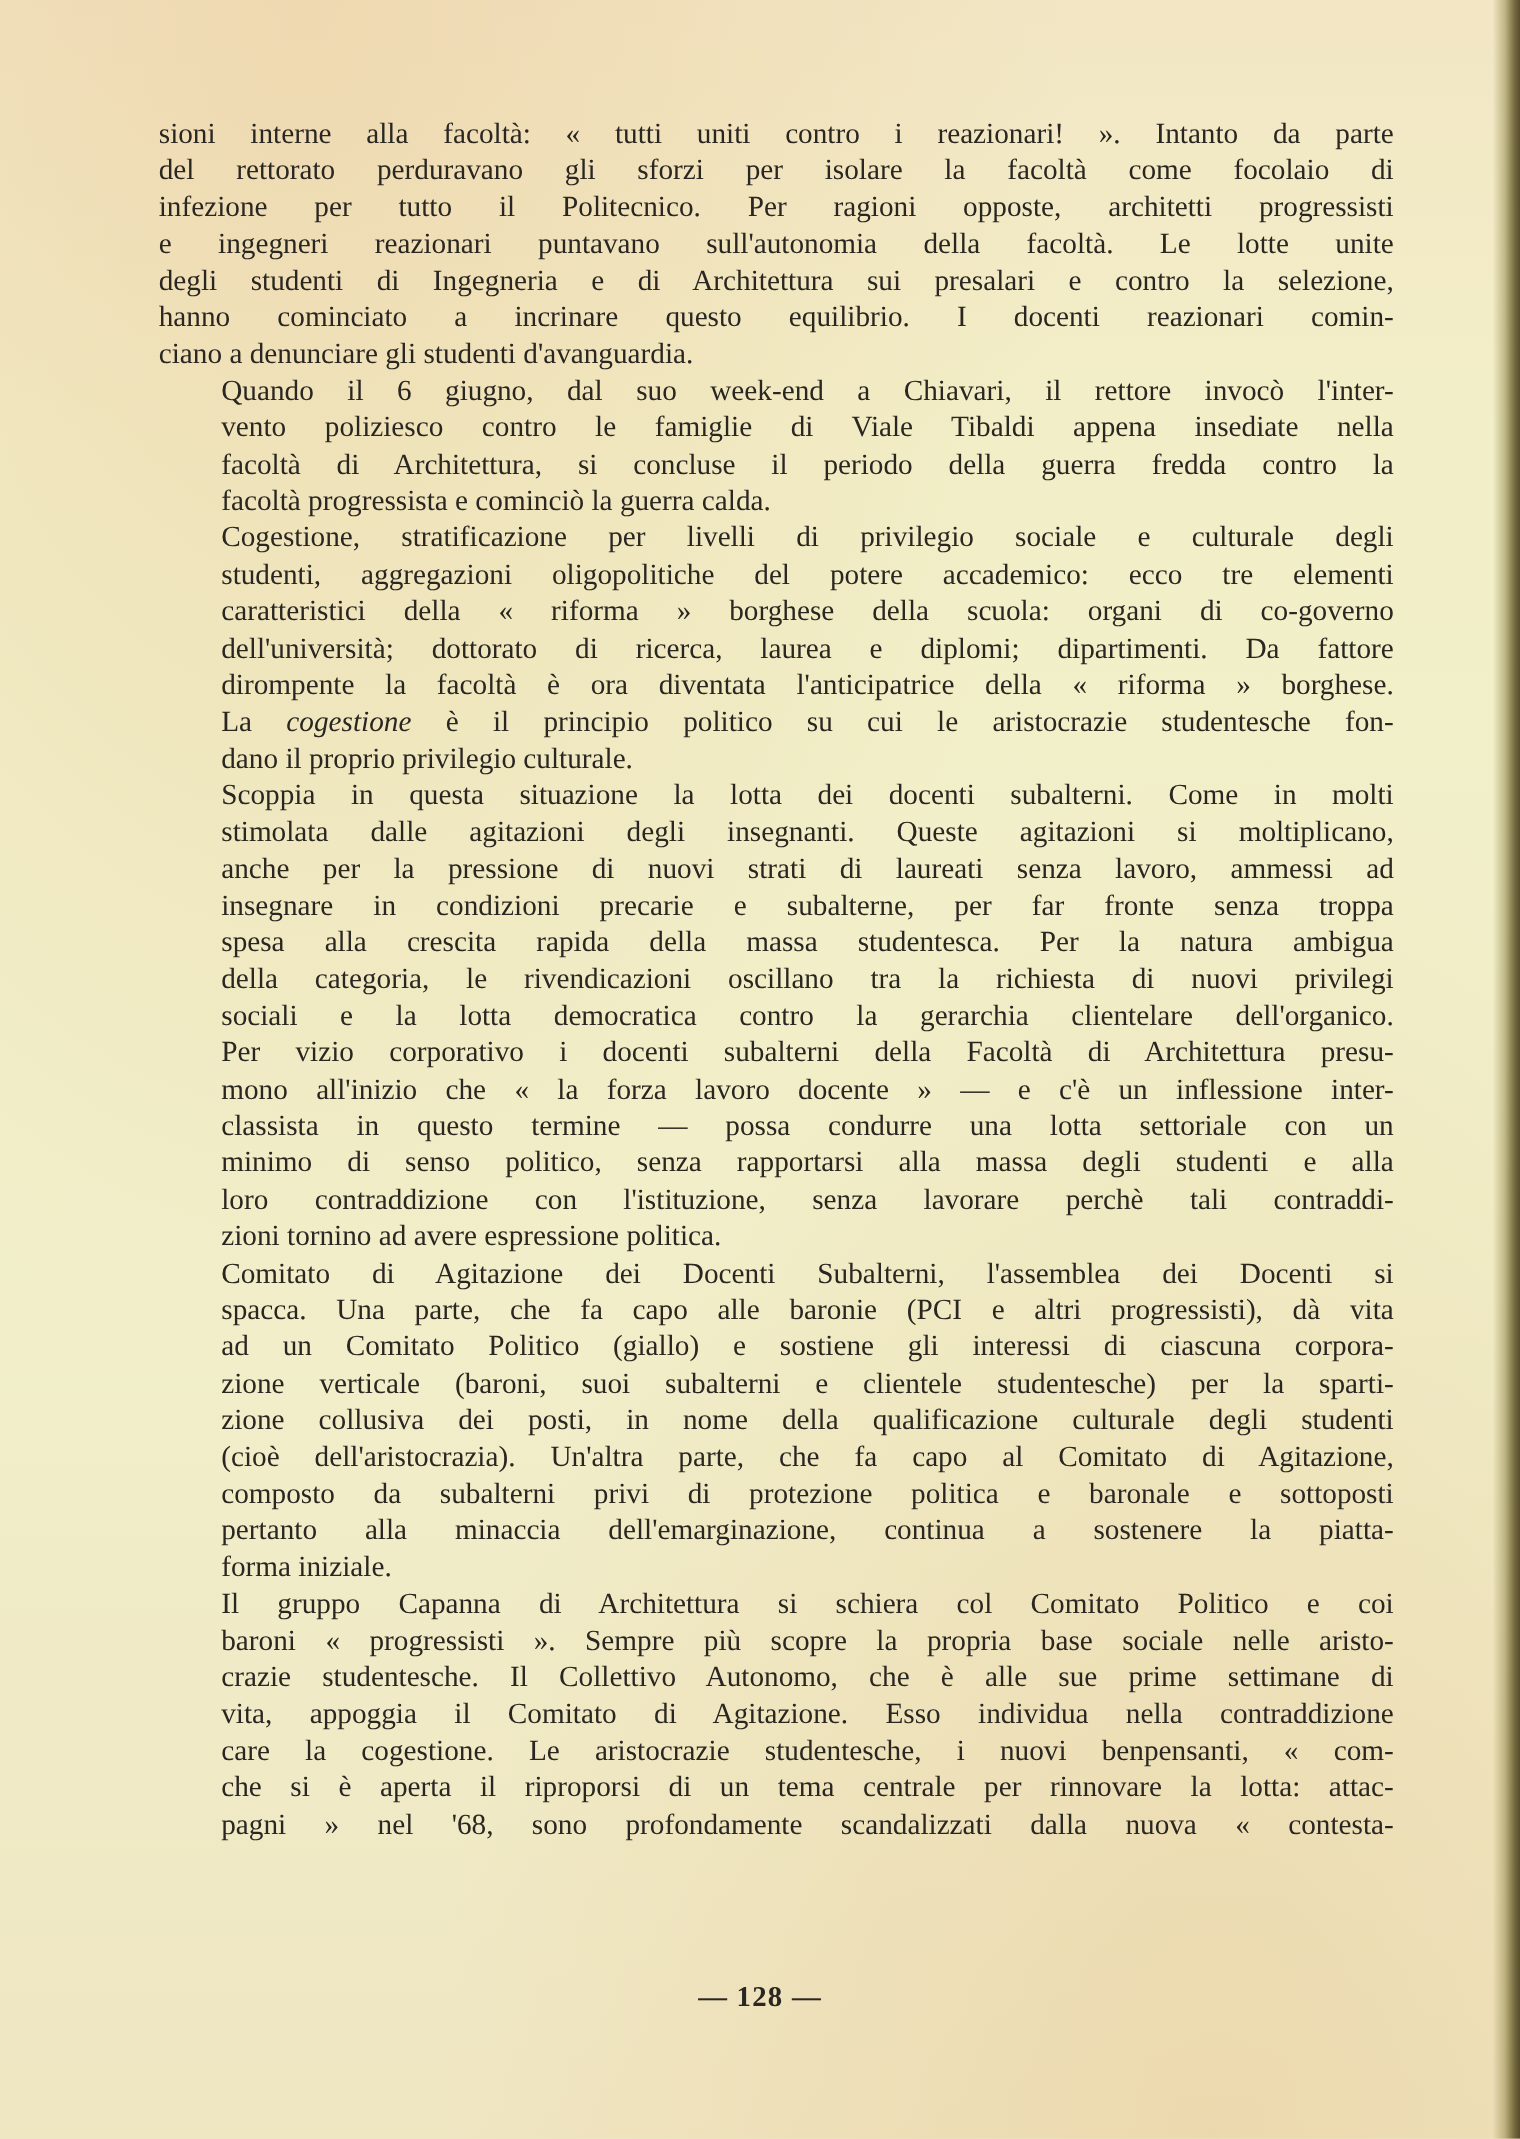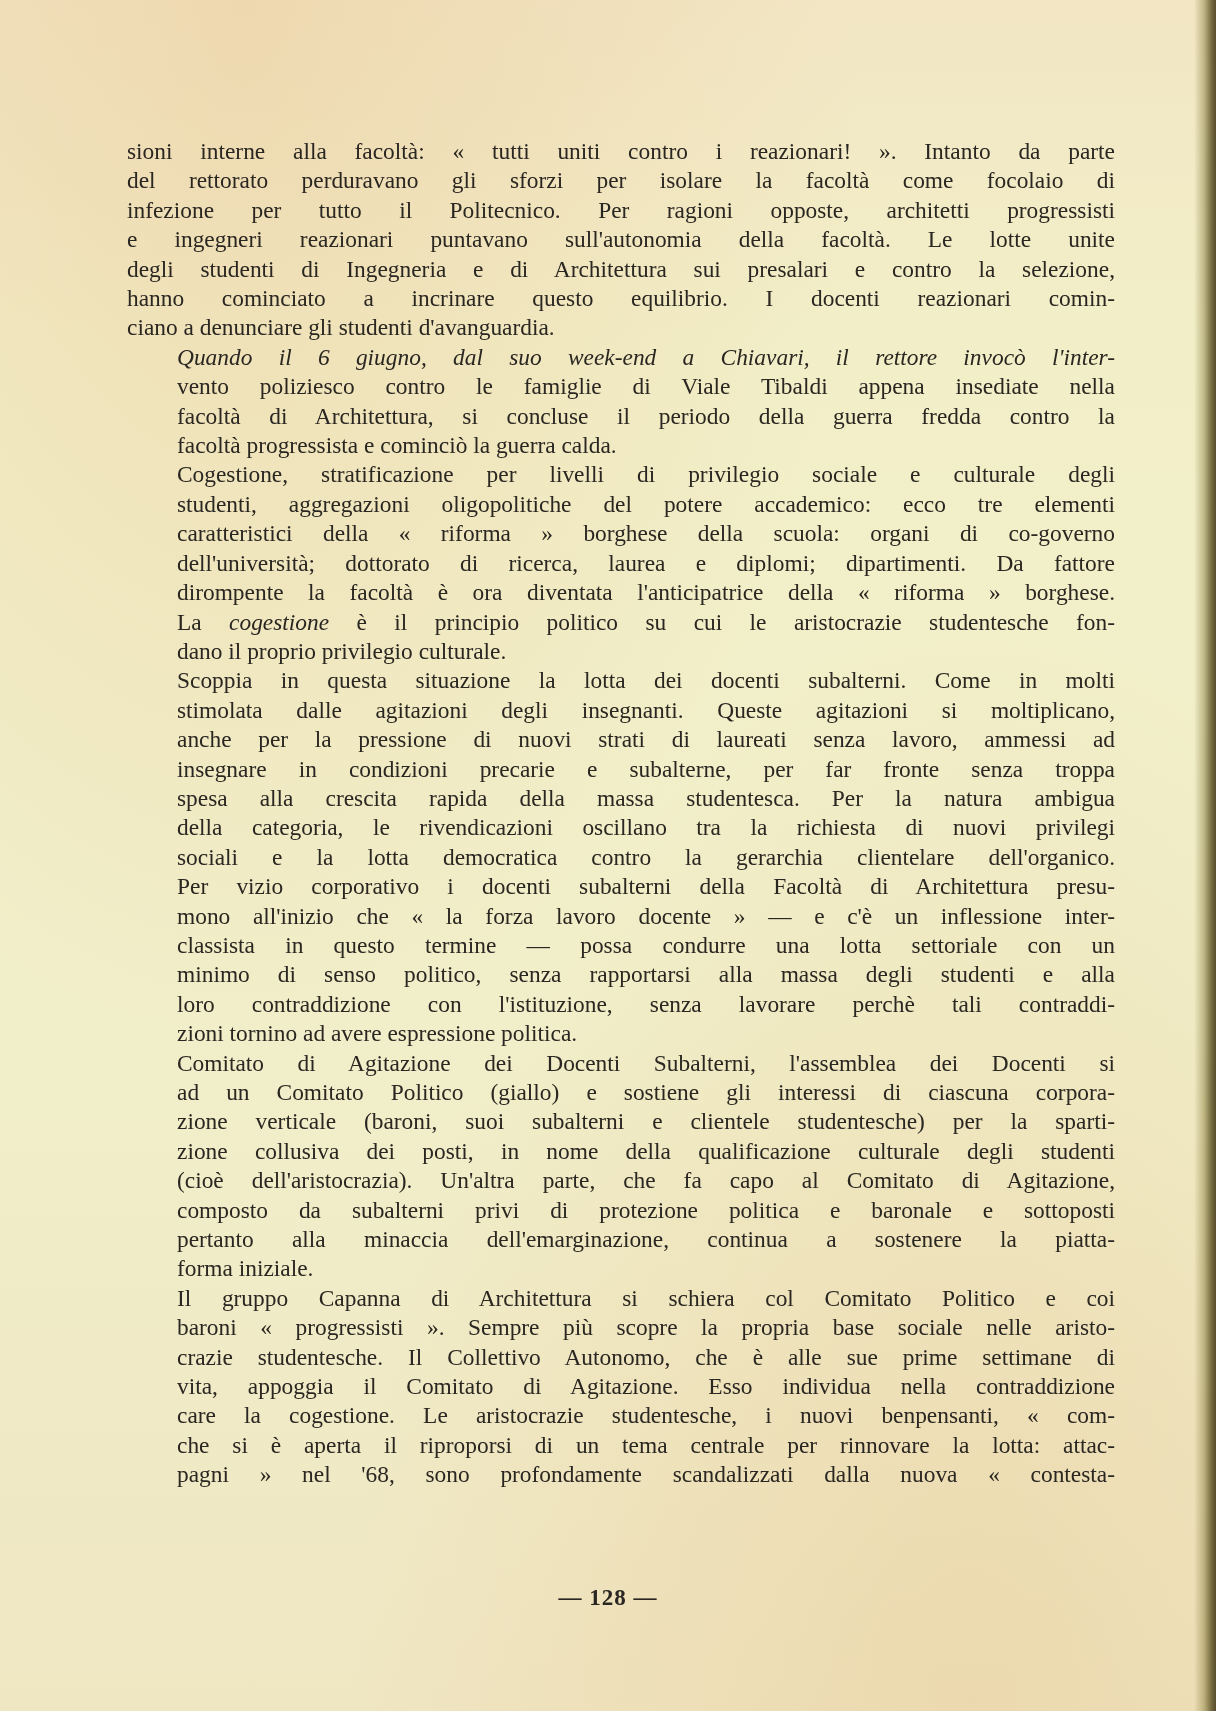--- a/index.html
+++ b/index.html
@@ -34,21 +34,20 @@
       position: absolute;
       left: 127px;
       top: 93px;
       width: 988px;
       font-family: "Liberation Serif", "DejaVu Serif", serif;
       font-size: 23.4px;
       line-height: 29.4px;
       color: #2a2621;
       text-align: justify;
       hyphens: manual;
-      margin-top: 44px;
     }
     .para {
       margin: 0;
       text-indent: 0;
     }
     .para.indent {
       text-indent: 50px;
     }
     .line {
       display: block;
@@ -84,21 +83,21 @@
       <div class="para">
         <span class="line">sioni interne alla facoltà: « tutti uniti contro i reazionari! ». Intanto da parte</span>
         <span class="line">del rettorato perduravano gli sforzi per isolare la facoltà come focolaio di</span>
         <span class="line">infezione per tutto il Politecnico. Per ragioni opposte, architetti progressisti</span>
         <span class="line">e ingegneri reazionari puntavano sull'autonomia della facoltà. Le lotte unite</span>
         <span class="line">degli studenti di Ingegneria e di Architettura sui presalari e contro la selezione,</span>
         <span class="line">hanno cominciato a incrinare questo equilibrio. I docenti reazionari comin-</span>
         <span class="line last">ciano a denunciare gli studenti d'avanguardia.</span>
       </div>
       <div class="para indent">
-        <span class="line" style="text-indent: 50px; font-style: italic;">Quando il 6 giugno, dal suo week-end a Chiavari, il rettore invocò l'inter-</span>
+        <span class="line" style="text-indent: 50px;">Quando il 6 giugno, dal suo week-end a Chiavari, il rettore invocò l'inter-</span>
         <span class="line">vento poliziesco contro le famiglie di Viale Tibaldi appena insediate nella</span>
         <span class="line">facoltà di Architettura, si concluse il periodo della guerra fredda contro la</span>
         <span class="line last">facoltà progressista e cominciò la guerra calda.</span>
       </div>
       <div class="para indent">
         <span class="line" style="text-indent: 50px;">Cogestione, stratificazione per livelli di privilegio sociale e culturale degli</span>
         <span class="line">studenti, aggregazioni oligopolitiche del potere accademico: ecco tre elementi</span>
         <span class="line">caratteristici della « riforma » borghese della scuola: organi di co-governo</span>
         <span class="line">dell'università; dottorato di ricerca, laurea e diplomi; dipartimenti. Da fattore</span>
         <span class="line">dirompente la facoltà è ora diventata l'anticipatrice della « riforma » borghese.</span>
@@ -115,20 +114,21 @@
         <span class="line">sociali e la lotta democratica contro la gerarchia clientelare dell'organico.</span>
         <span class="line">Per vizio corporativo i docenti subalterni della Facoltà di Architettura presu-</span>
         <span class="line">mono all'inizio che « la forza lavoro docente » — e c'è un inflessione inter-</span>
         <span class="line">classista in questo termine — possa condurre una lotta settoriale con un</span>
         <span class="line">minimo di senso politico, senza rapportarsi alla massa degli studenti e alla</span>
         <span class="line">loro contraddizione con l'istituzione, senza lavorare perchè tali contraddi-</span>
         <span class="line last">zioni tornino ad avere espressione politica.</span>
       </div>
       <div class="para indent">
         <span class="line">Comitato di Agitazione dei Docenti Subalterni, l'assemblea dei Docenti si</span>
+        <span class="line">spacca. Una parte, che fa capo alle baronie (PCI e altri progressisti), dà vita</span>
         <span class="line">ad un Comitato Politico (giallo) e sostiene gli interessi di ciascuna corpora-</span>
         <span class="line">zione verticale (baroni, suoi subalterni e clientele studentesche) per la sparti-</span>
         <span class="line">zione collusiva dei posti, in nome della qualificazione culturale degli studenti</span>
         <span class="line">(cioè dell'aristocrazia). Un'altra parte, che fa capo al Comitato di Agitazione,</span>
         <span class="line">composto da subalterni privi di protezione politica e baronale e sottoposti</span>
         <span class="line">pertanto alla minaccia dell'emarginazione, continua a sostenere la piatta-</span>
         <span class="line last">forma iniziale.</span>
       </div>
       <div class="para indent">
         <span class="line" style="text-indent: 50px;">Il gruppo Capanna di Architettura si schiera col Comitato Politico e coi</span>

